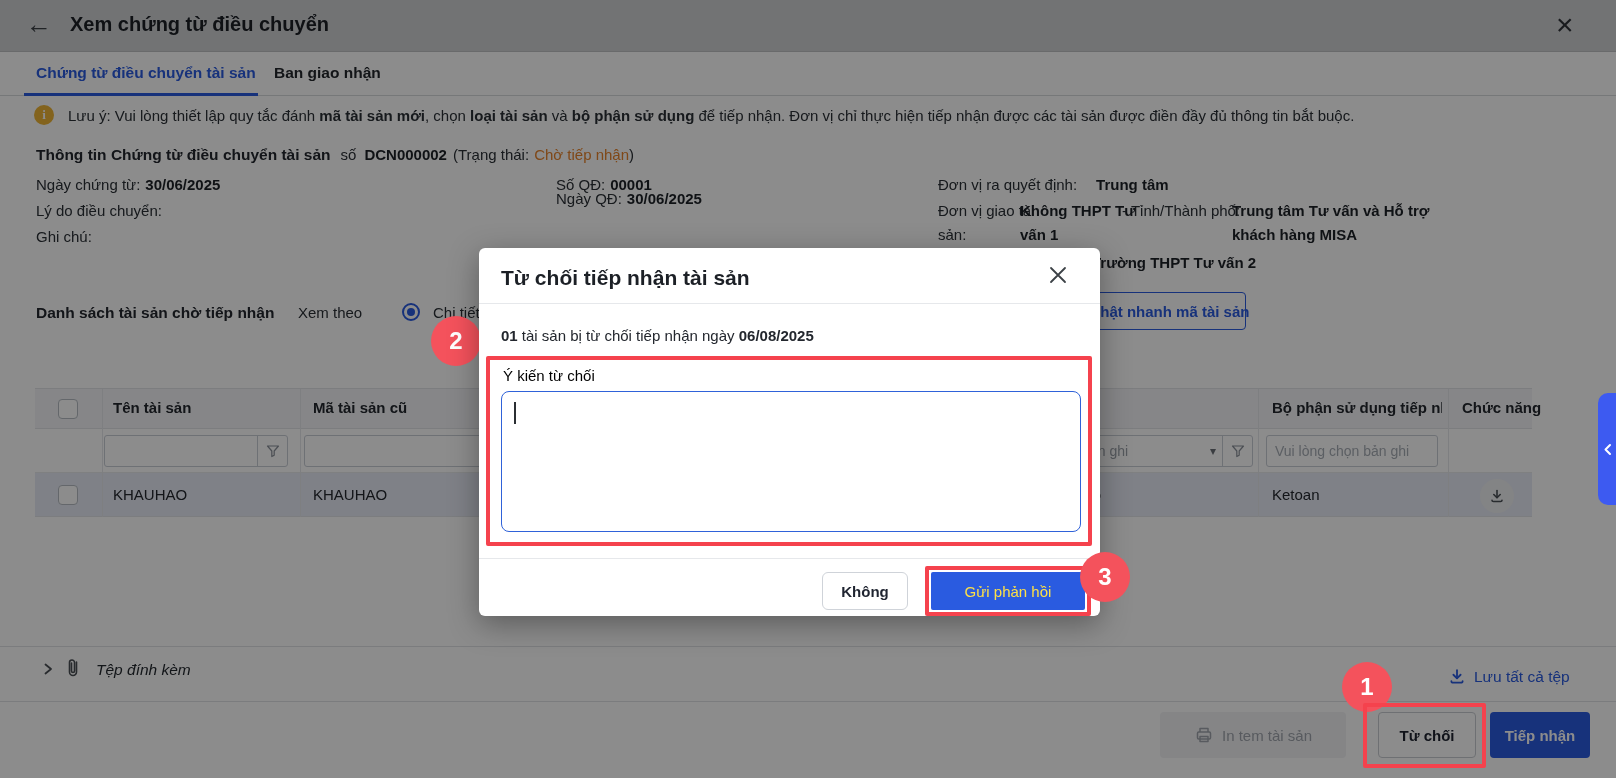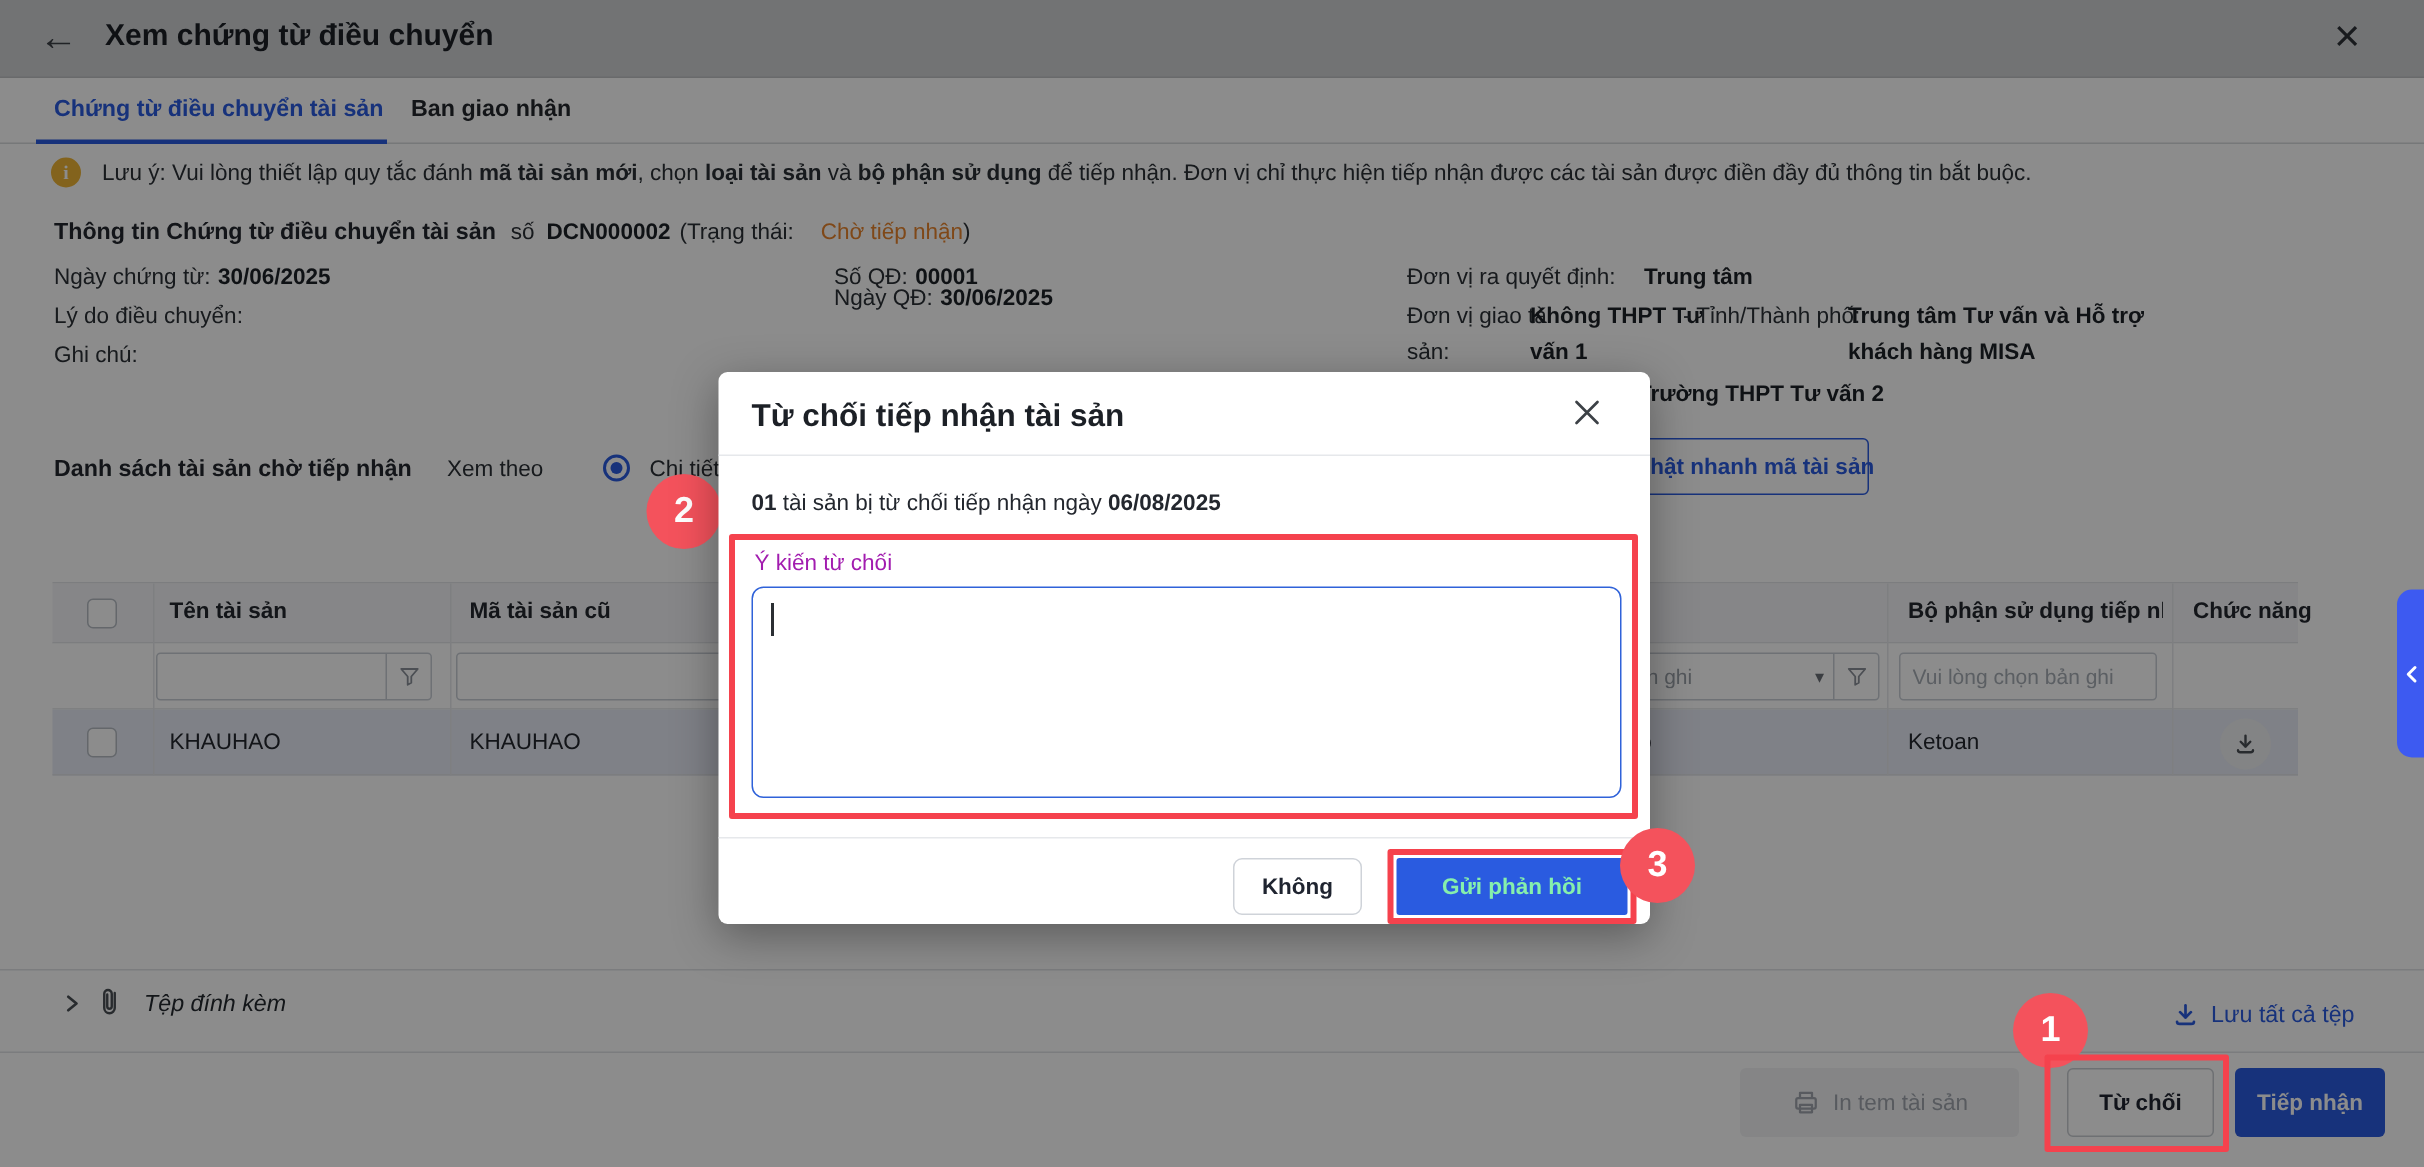--- a/index.html
+++ b/index.html
@@ -84,50 +84,50 @@
   #reject-rect{left:1363px;top:703px;width:123px;height:65px;z-index:60;}
 
   
   #modal{left:479px;top:248px;width:621px;height:368px;background:#fff;border-radius:6px;z-index:70;
     box-shadow:0 8px 30px rgba(0,0,0,0.35);}
   #modal-title{left:22px;top:18px;font-size:21px;font-weight:700;color:#1c2026;white-space:nowrap;}
   #modal-close{left:567px;top:15px;width:26px;height:26px;cursor:pointer;}
   #modal-head-divider{left:0;top:55px;width:621px;height:1px;background:#e6e8eb;}
   #modal-body-line{left:22px;top:79px;font-size:15px;color:#23272e;white-space:nowrap;}
   #modal-redrect{left:7px;top:108px;width:606px;height:190px;z-index:2;}
-  #comment-label{left:24px;top:119px;font-size:15px;color:#a21caf;}
+  #comment-label{left:24px;top:119px;font-size:15px;color:#000000;}
   #comment-box{left:22px;top:143px;width:580px;height:141px;border:1.5px solid #2f62d9;border-radius:8px;background:#fff;cursor:text;}
   #comment-cursor{left:12px;top:10px;width:2px;height:22px;background:#2b2f33;}
   #modal-foot-divider{left:0;top:310px;width:621px;height:1px;background:#e6e8eb;}
   #modal-cancel{left:343px;top:324px;width:86px;height:38px;background:#fff;border:1px solid #cfd3d9;border-radius:6px;
     font-size:15px;font-weight:700;color:#1f2430;display:flex;align-items:center;justify-content:center;cursor:pointer;}
   #submit-redrect{left:446px;top:318px;width:166px;height:50px;}
-  #modal-submit{left:452px;top:324px;width:154px;height:38px;background:#2a5be0;border-radius:2px;color:#86efac;
-    font-size:15px;font-weight:700;display:flex;align-items:center;justify-content:center;cursor:pointer;}
+  #modal-submit{left:452px;top:324px;width:154px;height:38px;background:#2a5be0;border-radius:2px;color:#fde047;
+    font-size:15px;font-weight:400;display:flex;align-items:center;justify-content:center;cursor:pointer;}
 </style>
 </head>
 <body>
 
 <div id="screen">
 
   <div id="topbar" class="abs"></div>
   <div id="back-arrow" class="abs">←</div>
   <div id="win-title" class="abs">Xem chứng từ điều chuyển</div>
   <div id="win-close" class="abs">×</div>
 
   <div id="tabbar" class="abs"></div>
   <div id="tab1" class="abs tab">Chứng từ điều chuyển tài sản</div>
   <div id="tab2" class="abs tab">Ban giao nhận</div>
   <div id="tab1-underline" class="abs"></div>
 
   <div id="notice-icon" class="abs">i</div>
   <div id="notice-text" class="abs"><span>Lưu ý: Vui lòng thiết lập quy tắc đánh </span><span class="b">mã tài sản mới</span><span>, chọn </span><span class="b">loại tài sản</span><span> và </span><span class="b">bộ phận sử dụng</span><span> để tiếp nhận. Đơn vị chỉ thực hiện tiếp nhận được các tài sản được điền đầy đủ thông tin bắt buộc.</span></div>
 
   <div id="info-line1" class="abs txt">
-    <span class="b" style="font-size:15.5px">Thông tin Chứng từ điều chuyển tài sản</span><span class="lbl" style="margin-left:10px">số</span><span class="val" style="margin-left:8px">DCN000002</span><span class="lbl" style="margin-left:6px">(Trạng thái:</span><span class="orange" style="margin-left:18px">Chờ tiếp nhận</span><span class="lbl">)</span>
+    <span class="b" style="font-size:15.5px">Thông tin Chứng từ điều chuyển tài sản</span><span class="lbl" style="margin-left:10px">số</span><span class="val" style="margin-left:8px">DCN000002</span><span class="lbl" style="margin-left:6px">(Trạng thái:</span><span class="orange" style="margin-left:5px">Chờ tiếp nhận</span><span class="lbl">)</span>
   </div>
 
   <div class="abs txt" style="left:36px;top:176px"><span class="lbl">Ngày chứng từ:</span><span class="val" style="margin-left:5px">30/06/2025</span></div>
   <div class="abs txt lbl" style="left:36px;top:202px">Lý do điều chuyển:</div>
   <div class="abs txt lbl" style="left:36px;top:228px">Ghi chú:</div>
 
   <div class="abs txt" style="left:556px;top:176px"><span class="lbl">Số QĐ:</span><span class="val" style="margin-left:5px">00001</span></div>
   <div class="abs txt" style="left:556px;top:190px"><span class="lbl">Ngày QĐ:</span><span class="val" style="margin-left:5px">30/06/2025</span></div>
 
   <div class="abs txt" style="left:938px;top:176px"><span class="lbl">Đơn vị ra quyết định:</span><span class="val" style="margin-left:19px">Trung tâm</span></div>

